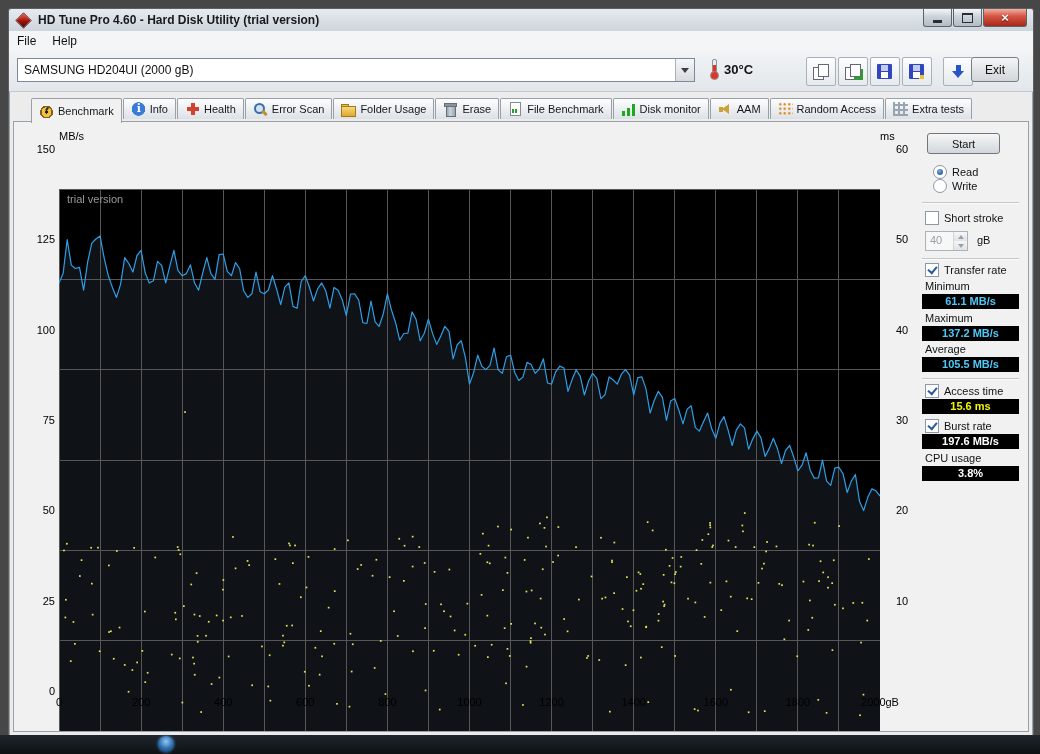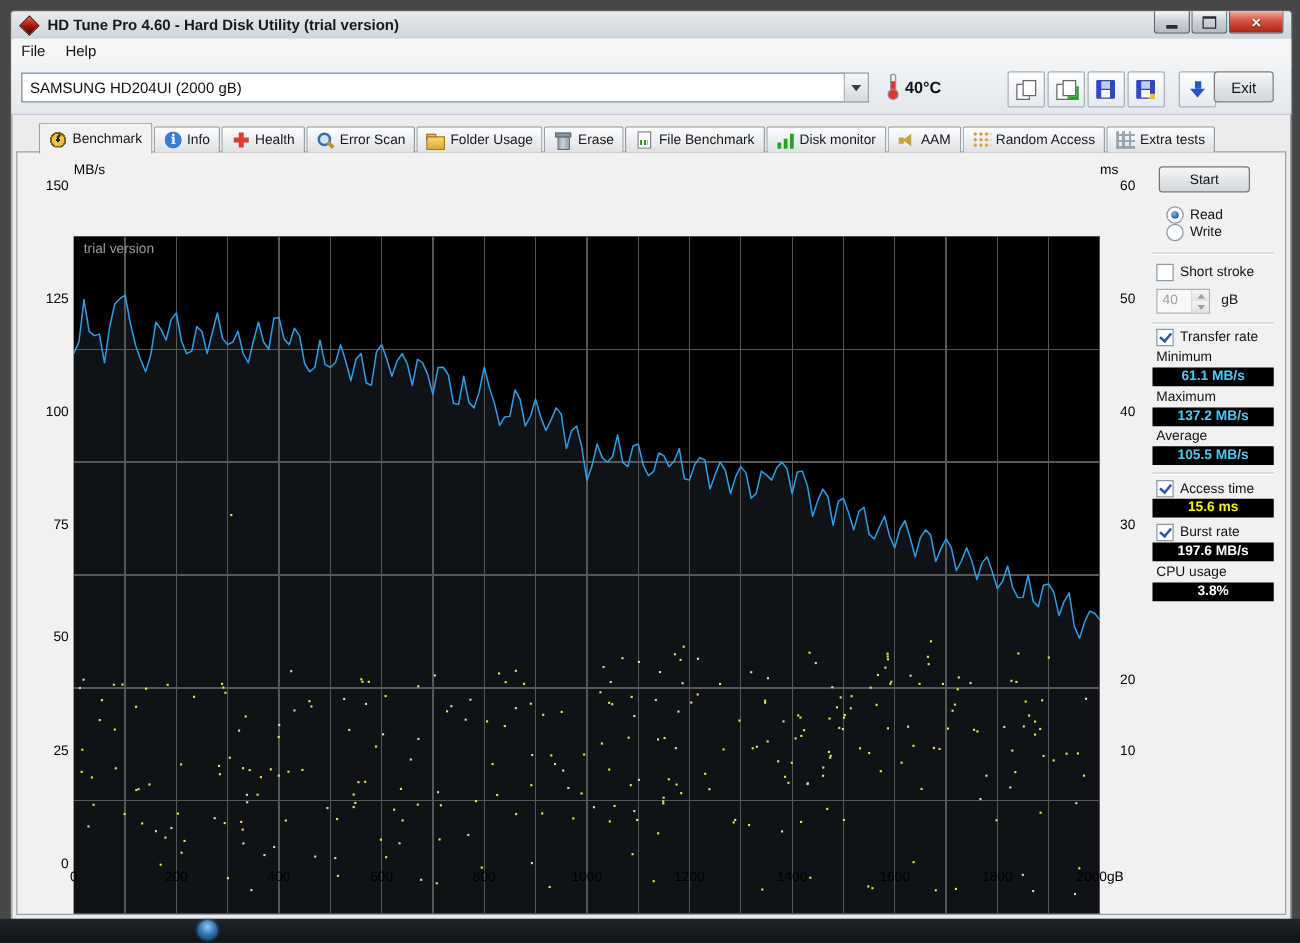--- a/index.html
+++ b/index.html
@@ -58,21 +58,21 @@
   .save-icon::after,.save-add-icon::after{content:"";position:absolute;left:5px;top:9px;width:7px;height:6px;background:#fff;
       box-shadow:0 -7px 0 0 #c2ccec;}
   .save-add-icon::after{box-shadow:0 -7px 0 0 #c2ccec,5px 2px 0 -1px #eec22a;}
   .down-arrow-icon::before{content:"";position:absolute;left:7px;top:2px;width:5px;height:6px;background:#2656c6;}
   .down-arrow-icon::after{content:"";position:absolute;left:3px;top:8px;
       border-left:6px solid transparent;border-right:6px solid transparent;border-top:7px solid #2656c6;}
   .exit-btn{position:absolute;left:962px;top:6px;width:48px;height:25px;font-size:12px;color:#111;
             background:linear-gradient(#f6f6f6,#e2e5e8 50%,#d2d6da);border:1px solid #777e86;border-radius:3px;
             font-family:"Liberation Sans", sans-serif;}
   
-  .tabstrip{position:absolute;left:22px;top:89px;right:4px;height:24px;display:flex;align-items:flex-end;
+  .tabstrip{position:absolute;left:22px;top:89px;right:4px;height:24px;display:flex;
             white-space:nowrap;z-index:3;}
   .tab{display:flex;align-items:center;gap:4px;height:20px;padding:0 7px;margin-right:1px;font-size:11px;color:#15181b;
        background:linear-gradient(#fcfdfe,#dde1e6);border:1px solid #9aa0a8;border-bottom:none;border-radius:2px 2px 0 0;}
   .tab.active{height:24px;background:#f1f1f1;margin-bottom:-1px;position:relative;z-index:4;}
   .ticon{width:15px;height:14px;position:relative;display:inline-block;flex:none;}
   .gauge-icon{background:radial-gradient(circle at 50% 58%,#222 0 1.5px,#f0c040 1.5px 5px,#806020 5px 6.5px,transparent 6.5px);}
   .gauge-icon::after{content:"";position:absolute;left:7px;top:3px;width:2px;height:4px;background:#332;transform:rotate(35deg);}
   .info-icon{background:radial-gradient(circle at 50% 50%,#3a7bd5 0 6.5px,transparent 7px);}
   .info-icon::after{content:"i";position:absolute;left:6px;top:0px;color:#fff;font:bold 11px "DejaVu Serif",serif;}
   .health-icon{background:linear-gradient(#d6402e,#d6402e) 50% 50%/4px 12px no-repeat,
@@ -169,21 +169,21 @@
 
   <div class="toolbar">
     <div class="combo">
       <span class="combo-text">SAMSUNG HD204UI (2000 gB)</span>
       <span class="combo-btn">
           <span class="arrow-down"></span>
         </span>
     </div>
     <div class="temp">
       <span class="thermo"></span>
-      <span class="temp-val">40°C</span>
+      <span class="temp-val">30°C</span>
     </div>
     <div class="tb-buttons" id="tb-buttons">
         <div class="tbbtn">
           <span class="ticn copy-icon"></span>
         </div>
         <div class="tbbtn">
           <span class="ticn copy-add-icon"></span>
         </div>
         <div class="tbbtn">
           <span class="ticn save-icon"></span>
@@ -580,21 +580,21 @@
         <div class="yl" style="top: 111.333px;">125</div>
         <div class="yl" style="top: 201.667px;">100</div>
         <div class="yl" style="top: 292px;">75</div>
         <div class="yl" style="top: 382.333px;">50</div>
         <div class="yl" style="top: 472.667px;">25</div>
         <div class="yl" style="top: 563px;">0</div>
         <div class="yr" style="top: 21px;">60</div>
         <div class="yr" style="top: 111.333px;">50</div>
         <div class="yr" style="top: 201.667px;">40</div>
         <div class="yr" style="top: 292px;">30</div>
-        <div class="yr" style="top: 382.333px; margin-top: 34px;">20</div>
+        <div class="yr" style="top: 382.333px;">20</div>
         <div class="yr" style="top: 472.667px;">10</div>
         <div class="xl" style="left: 45px;">0</div>
         <div class="xl" style="left: 127.1px;">200</div>
         <div class="xl" style="left: 209.2px;">400</div>
         <div class="xl" style="left: 291.3px;">600</div>
         <div class="xl" style="left: 373.4px;">800</div>
         <div class="xl" style="left: 455.5px;">1000</div>
         <div class="xl" style="left: 537.6px;">1200</div>
         <div class="xl" style="left: 619.7px;">1400</div>
         <div class="xl" style="left: 701.8px;">1600</div>

